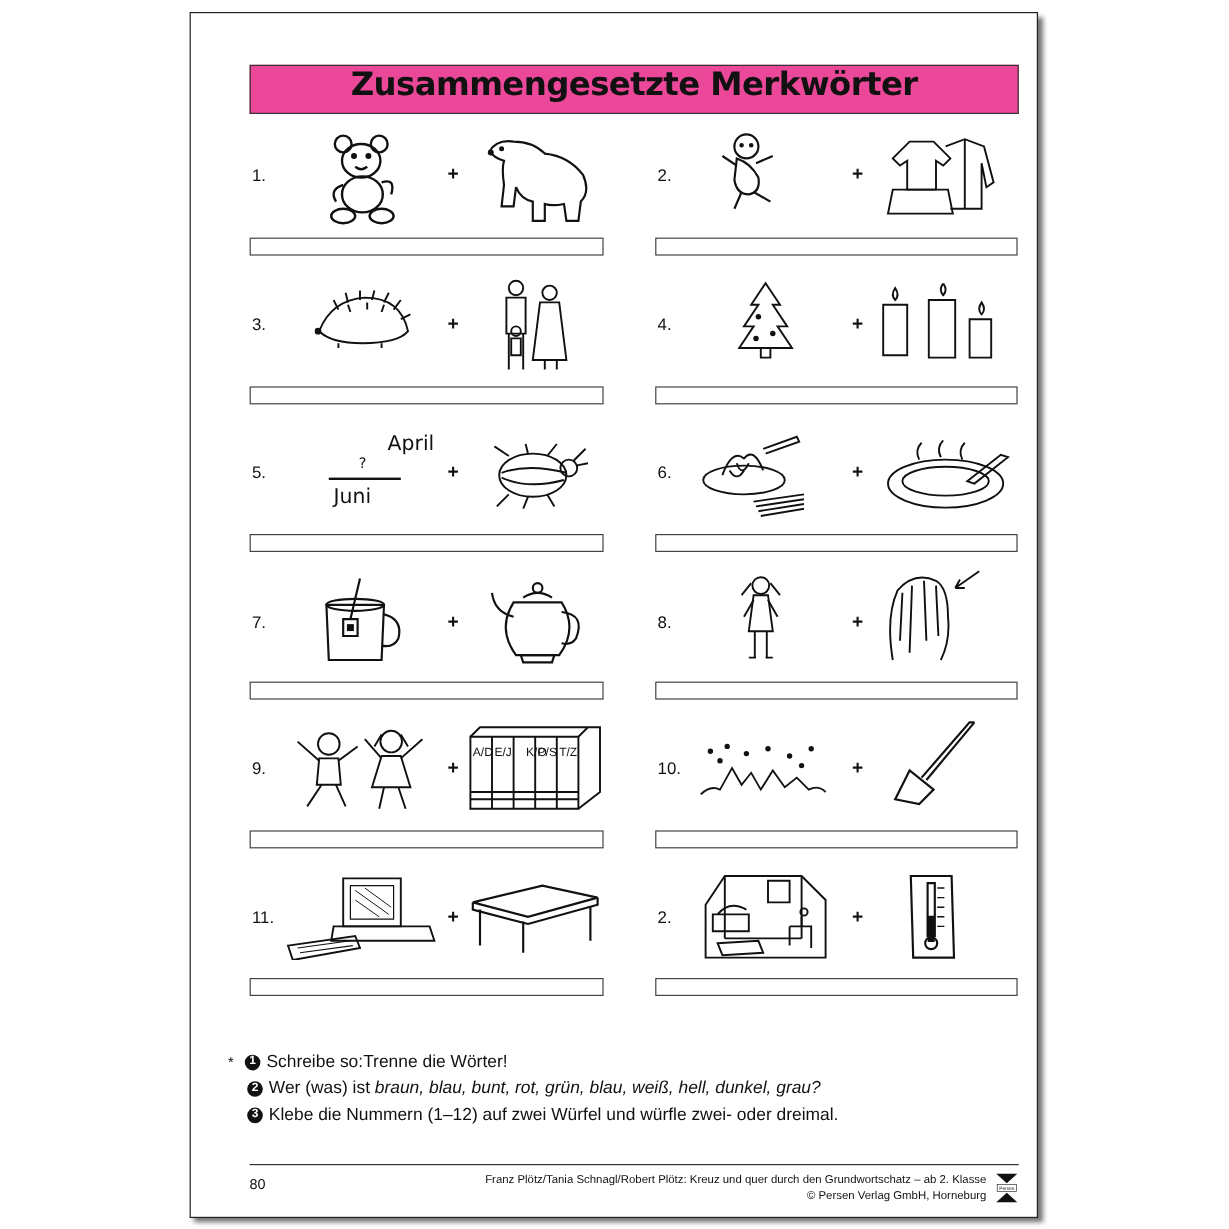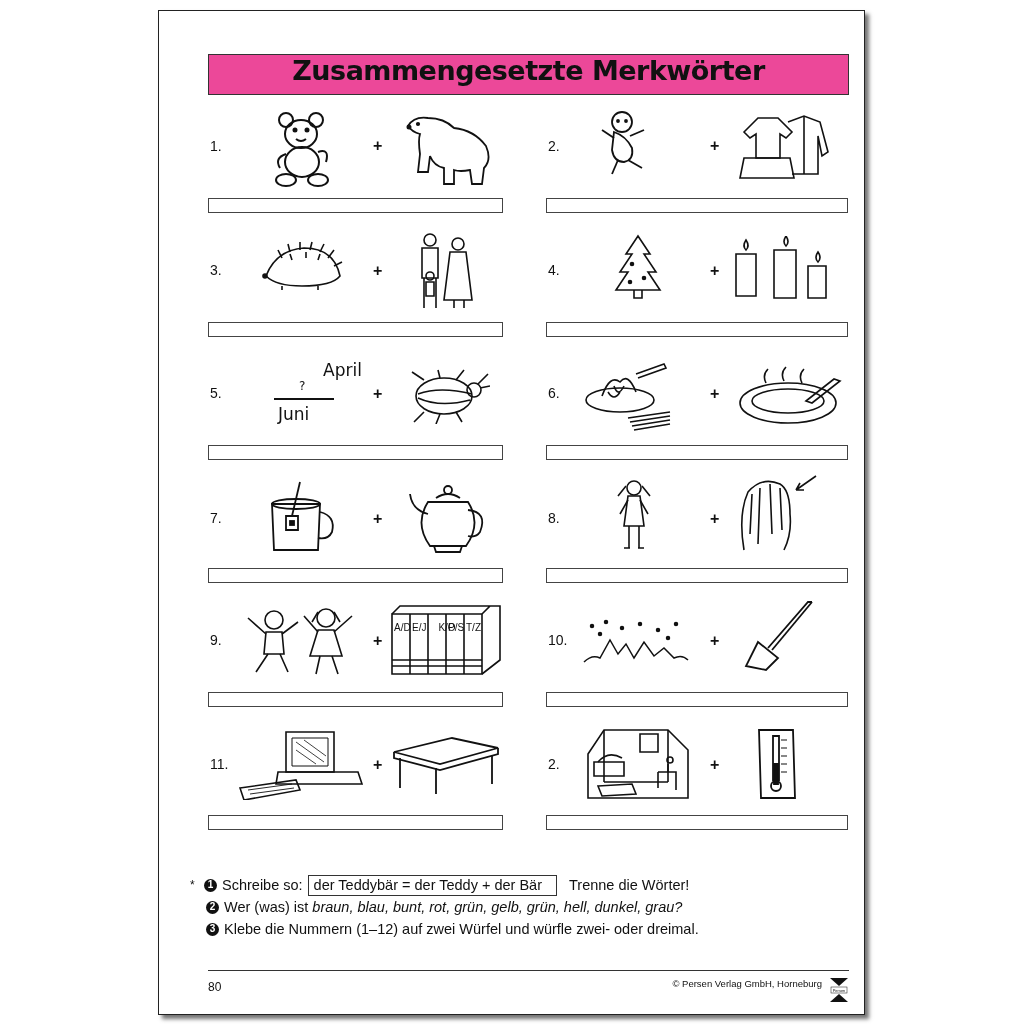--- a/index.html
+++ b/index.html
@@ -331,37 +331,37 @@
     <path d="M24 12 L30 12 M24 20 L30 20 M24 28 L30 28 M24 36 L30 36 M24 44 L30 44" stroke-width="1.2"></path>
   </svg>
 </div>
 <div class="answer-box" style="left:546px;top:815px;width:302px"></div>
 
 <div class="instructions">
   <div class="row">
     <span class="star">*</span>
     <span class="bullet">1</span>
     <span>Schreibe so:</span>
-    <span class="example-box">der Teddybär = der Teddy + der Bär</span>
     <span>Trenne die Wörter!</span>
   </div>
   <div class="row" style="padding-left:14px">
     <span class="bullet">2</span>
     <span>Wer (was) ist</span>
-    <span style="margin-left:4px" class="italic">braun, blau, bunt, rot, grün, gelb, grün, hell, dunkel, grau?</span>
+    <span style="margin-left:4px" class="italic">braun, blau, bunt, rot, grün, blau, weiß, hell, dunkel, grau?</span>
   </div>
   <div class="row" style="padding-left:14px">
     <span class="bullet">3</span>
     <span>Klebe die Nummern (1–12) auf zwei Würfel und würfle zwei- oder dreimal.</span>
   </div>
 </div>
 
 <div class="footer-line"></div>
 <div class="page-num">80</div>
 <div class="credits">
+  <div>Franz Plötz/Tania Schnagl/Robert Plötz: Kreuz und quer durch den Grundwortschatz – ab 2. Klasse</div>
   <div>© Persen Verlag GmbH, Horneburg</div>
 </div>
 <div class="logo">
   <svg width="18" height="24" viewBox="0 0 18 24">
     <path d="M0 0 L18 0 L9 8 Z" fill="#111"></path>
     <path d="M0 24 L18 24 L9 16 Z" fill="#111"></path>
     <rect x="1" y="9" width="16" height="6" fill="#fff" stroke="#111" stroke-width="0.5"></rect>
     <text x="9" y="13.5" font-size="4" text-anchor="middle" font-family="Liberation Sans, sans-serif" fill="#111">Persen</text>
   </svg>
 </div>

